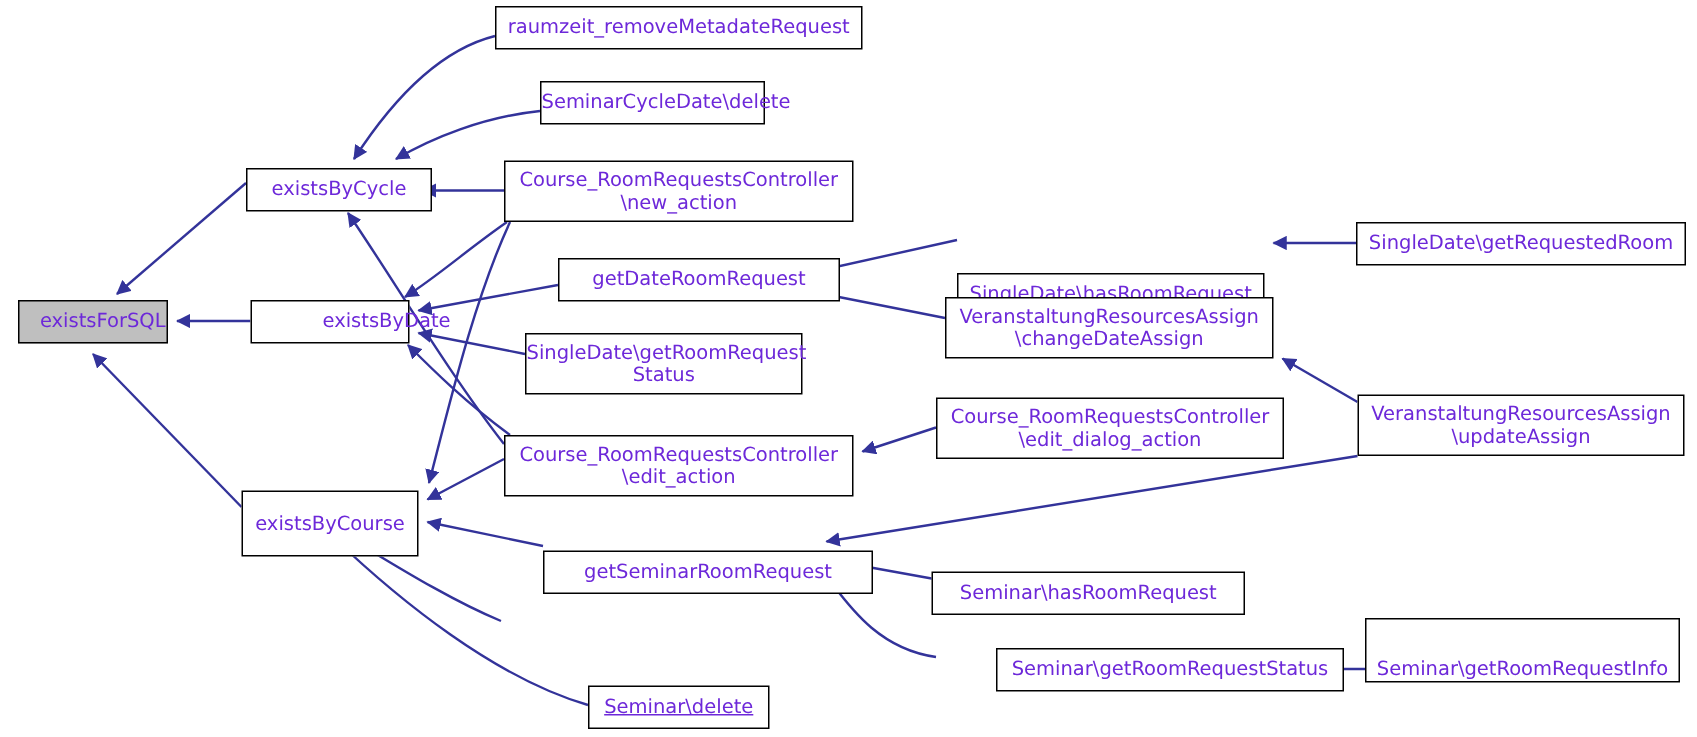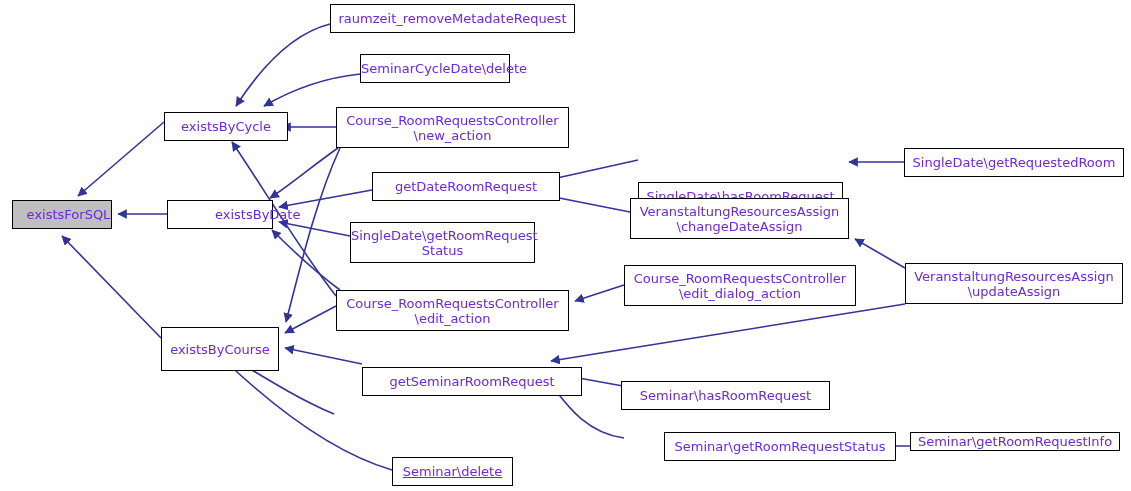--- a/index.html
+++ b/index.html
@@ -78,14 +78,14 @@
     <div class="node" style="left: 638px; top: 148px; width: 205px; height: 29px; margin-top: 34px;"><span>SingleDate\hasRoomRequest</span></div>
     <div class="node" style="left: 630px; top: 198px; width: 219px; height: 41px;"><span>VeranstaltungResourcesAssign
 \changeDateAssign</span></div>
     <div class="node" style="left: 624px; top: 265px; width: 232px; height: 41px;"><span>Course_RoomRequestsController
 \edit_dialog_action</span></div>
     <div class="node" style="left: 621px; top: 381px; width: 209px; height: 29px;"><span>Seminar\hasRoomRequest</span></div>
     <div class="node" style="left: 624px; top: 432px; width: 232px; height: 29px; margin-left: 40px;"><span>Seminar\getRoomRequestStatus</span></div>
     <div class="node" style="left: 904px; top: 148px; width: 220px; height: 29px;"><span>SingleDate\getRequestedRoom</span></div>
     <div class="node" style="left: 905px; top: 263px; width: 218px; height: 41px;"><span>VeranstaltungResourcesAssign
 \updateAssign</span></div>
-    <div class="node" style="left: 910px; top: 432px; width: 210px; height: 19px;"><span>Seminar\getRoomRequestInfo</span></div>
+    <div class="node" style="left: 910px; top: 412px; width: 210px; height: 43px; align-items: flex-end;"><span>Seminar\getRoomRequestInfo</span></div>
   </div>
 
 </body></html>

